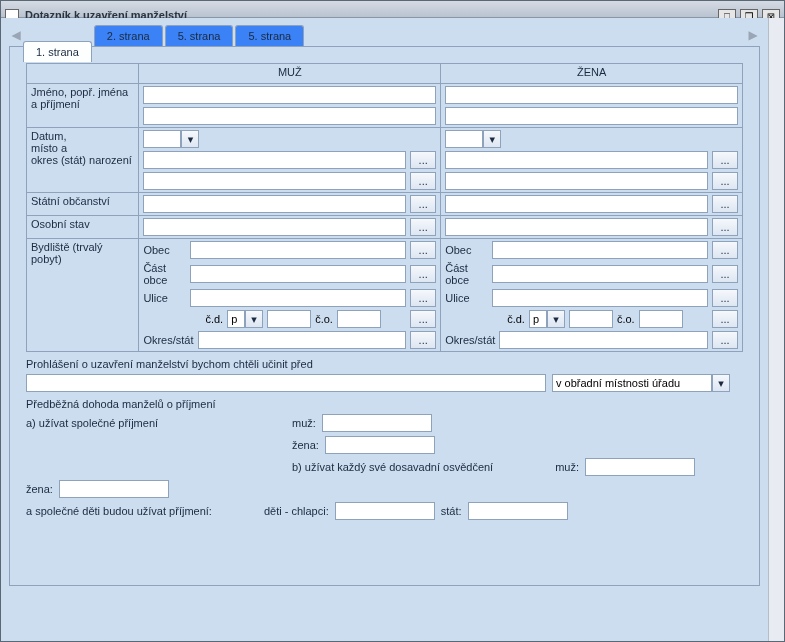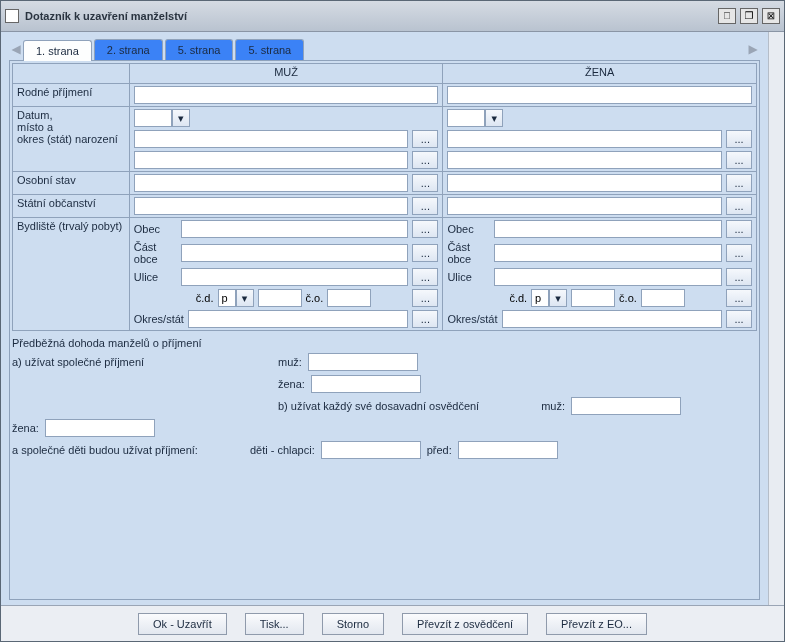--- a/index.html
+++ b/index.html
@@ -16,22 +16,22 @@
     background: #e8e8e8;
     border: 1px solid #5a6775;
     display: flex;
     flex-direction: column;
   }
   .titlebar {
     height: 17px;
     background: linear-gradient(to bottom, #d5dbe3, #b9c3d0);
     border-bottom: 1px solid #8a95a5;
     display: flex;
-    align-items: center;
-    padding: 15px 4px;
+    align-items: flex-start;
+    padding: 8px 4px;
   }
   .title-icon {
     width: 14px; height: 14px;
     border: 1px solid #666;
     background: #fff;
     margin-right: 6px;
   }
   .title-text {
     flex: 1;
     font-weight: bold;
@@ -86,26 +86,26 @@
     background: #3b82f6;
     margin-right: 2px;
     cursor: pointer;
     color: #1b2a3f;
     border-radius: 3px 3px 0 0;
   }
   .tab.active {
     background: #fdfefe;
     font-weight: normal;
     position: relative;
-    top: 1px;
+    top: 16px;
   }
   .tab-sheet {
     border: 1px solid #8fa2bb;
     background: #cdddf0;
-    padding: 2px;
+    padding: 16px;
     height: 540px;
   }
   table.grid {
     border-collapse: collapse;
     width: 100%;
   }
   table.grid th, table.grid td {
     border: 1px solid #8fa2bb;
     padding: 2px 4px;
     vertical-align: top;
@@ -217,26 +217,32 @@
       <div class="tab-sheet">
 
         <table class="grid">
           <tbody>
               <tr>
             <th class="rowlabel"></th>
             <th class="colcell">MUŽ</th>
             <th class="colcell">ŽENA</th>
           </tr>
 
-
           <tr>
-            <td class="rowlabel">Rodné příjmení</td>
-            <td class="colcell"><input type="text" class="full" style=""></td>
-            <td class="colcell"><input type="text" class="full" style=""></td>
-          </tr>
+            <td class="rowlabel">Jméno, popř. jména a příjmení</td>
+            <td class="colcell">
+              <input type="text" class="full" style="margin-bottom: 3px;">
+              <input type="text" class="full" style="">
+            </td>
+            <td class="colcell">
+              <input type="text" class="full" style="margin-bottom: 3px;">
+              <input type="text" class="full" style="">
+            </td>
+          </tr>
+
 
           <tr>
             <td class="rowlabel" style="white-space:pre-line">Datum,
 místo a
 okres (stát) narození</td>
             <td class="colcell">
               <div class="row">
                 <span class="dd">
                   <input type="text" style="">
                   <span class="btn">▾</span>
@@ -264,37 +270,37 @@
               </div>
               <div class="row">
                 <input type="text" class="full" style="">
                 <span class="btn ellipsis">...</span>
               </div>
             </td>
           </tr>
 
 
           <tr>
+            <td class="rowlabel">Státní občanství</td>
+            <td class="colcell">
+              <div class="row">
+                <input type="text" class="full" style="">
+                <span class="btn ellipsis">...</span>
+              </div>
+            </td>
+            <td class="colcell">
+              <div class="row">
+                <input type="text" class="full" style="">
+                <span class="btn ellipsis">...</span>
+              </div>
+            </td>
+          </tr>
+
+          <tr>
             <td class="rowlabel">Osobní stav</td>
-            <td class="colcell">
-              <div class="row">
-                <input type="text" class="full" style="">
-                <span class="btn ellipsis">...</span>
-              </div>
-            </td>
-            <td class="colcell">
-              <div class="row">
-                <input type="text" class="full" style="">
-                <span class="btn ellipsis">...</span>
-              </div>
-            </td>
-          </tr>
-
-          <tr>
-            <td class="rowlabel">Státní občanství</td>
             <td class="colcell">
               <div class="row">
                 <input type="text" class="full" style="">
                 <span class="btn ellipsis">...</span>
               </div>
             </td>
             <td class="colcell">
               <div class="row">
                 <input type="text" class="full" style="">
                 <span class="btn ellipsis">...</span>
@@ -371,20 +377,32 @@
               <div class="row">
                 <span class="sublabel">Okres/stát</span>
                 <input type="text" class="full" style="">
                 <span class="btn ellipsis">...</span>
               </div>
             </td>
           </tr>
         </tbody>
           </table>
 
+        <div class="sect">
+          <div class="line">
+            <span>Prohlášení o uzavření manželství bychom chtěli učinit před</span>
+          </div>
+          <div class="line">
+            <input type="text" style="width: 520px;">
+            <span class="big-dd">
+              <input type="text" value="v obřadní místnosti úřadu" style="">
+              <span class="btn">▾</span>
+            </span>
+          </div>
+        </div>
 
         <div class="sect">
           <div class="line">
               <strong>Předběžná dohoda manželů o příjmení</strong>
             </div>
           <div class="line">
             <span style="width:260px">a) užívat společné příjmení</span>
             <span>muž:</span>
             <input type="text" style="width: 110px;">
           </div>
@@ -402,32 +420,25 @@
           </div>
           <div class="line">
             <span>žena:</span>
             <input type="text" style="width: 110px;">
           </div>
           <div class="line">
             <span>a společné děti budou užívat příjmení:</span>
             <span style="width:40px"></span>
             <span>děti - chlapci:</span>
             <input type="text" style="width: 100px;">
-            <span>před:</span>
+            <span>stát:</span>
             <input type="text" style="width: 100px;">
           </div>
         </div>
 
       </div>
 
     </div>
     <div class="vscroll"></div>
   </div>
 
-  <div class="bottom-bar">
-    <button class="bbtn">Ok - Uzavřít</button>
-    <button class="bbtn">Tisk...</button>
-    <button class="bbtn">Storno</button>
-    <button class="bbtn">Převzít z osvědčení</button>
-    <button class="bbtn">Převzít z EO...</button>
-  </div>
 
 </div>
 
 </body></html>

